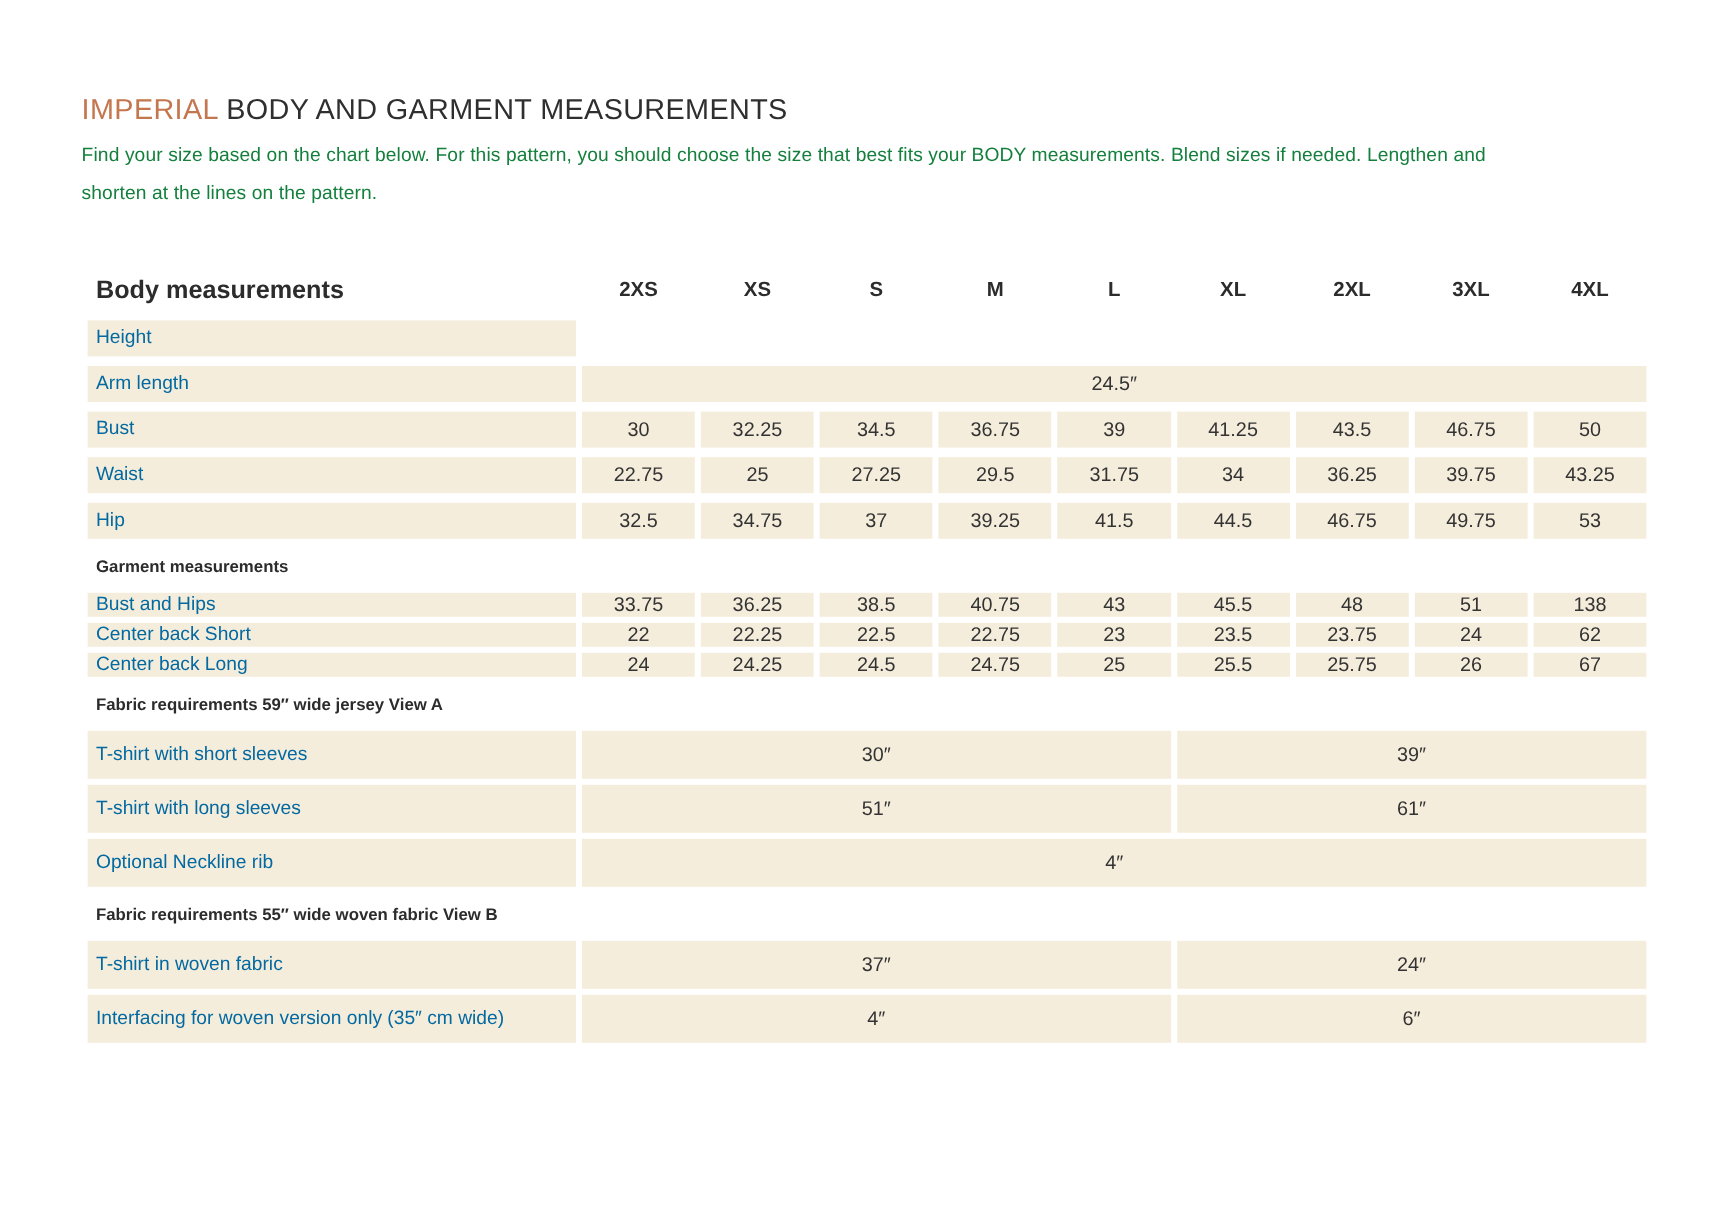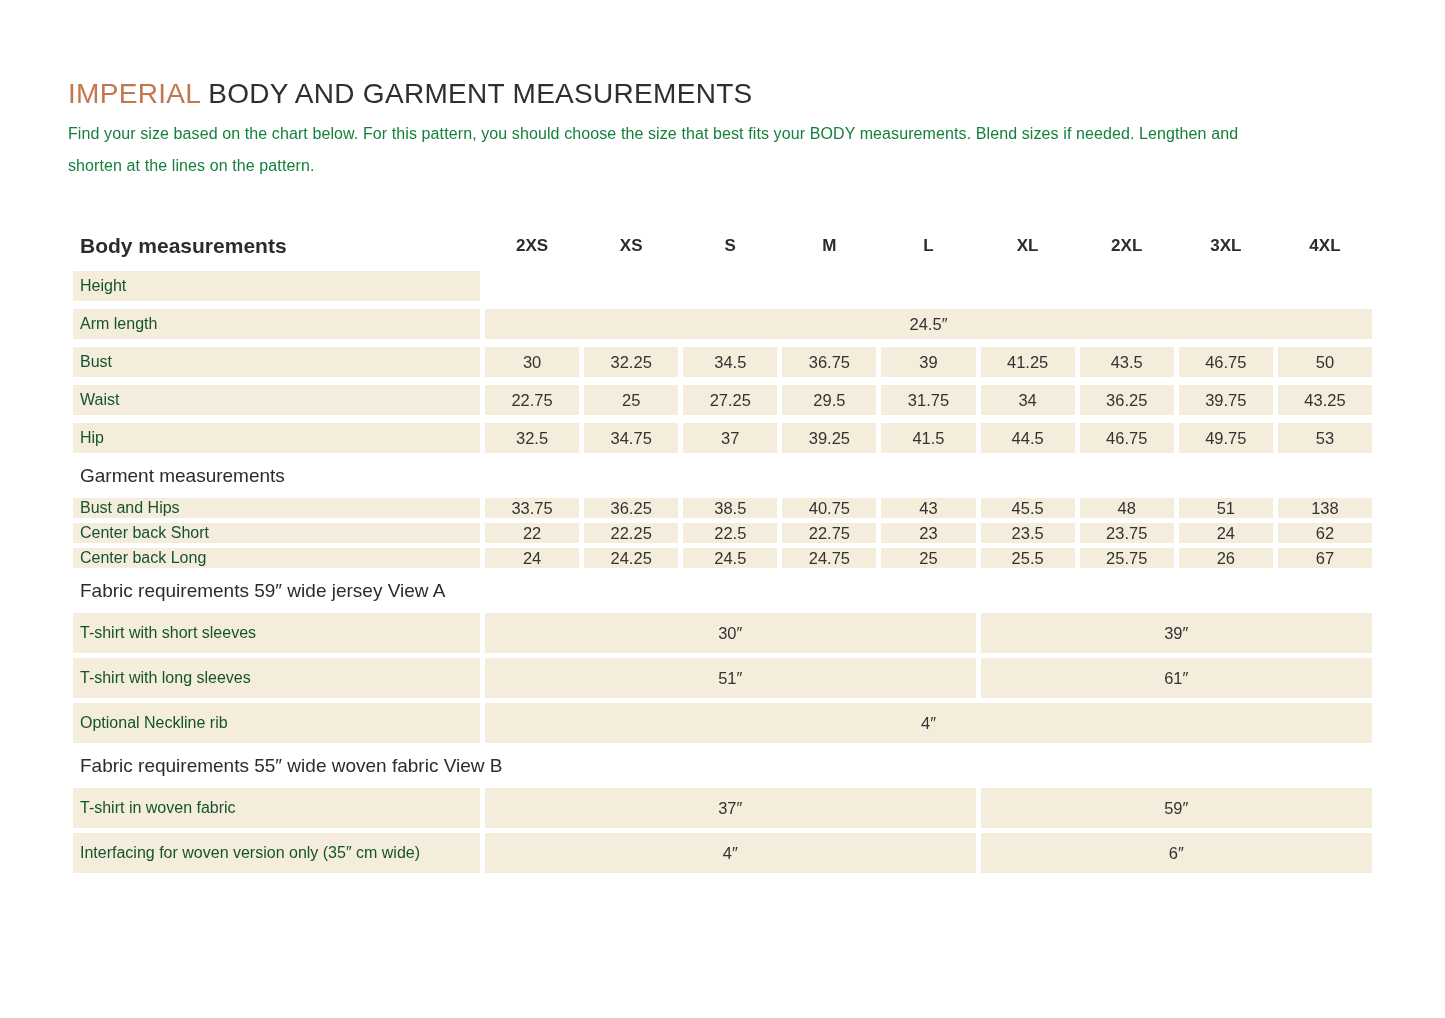--- a/index.html
+++ b/index.html
@@ -3,21 +3,21 @@
 <meta charset="utf-8">
 <style>
   * { margin: 0; padding: 0; box-sizing: border-box; }
   html, body { width: 1445px; height: 1018px; background: #ffffff; overflow: hidden; }
   body { font-family: "Liberation Sans", "DejaVu Sans", sans-serif; color: #2e2e2e; }
 
   .page { width: 1445px; height: 1018px; position: relative; }
 
   h1.title {
     margin: 78px 0 0 68px;
-    font-size: 28px;
+    font-size: 24px;
     font-weight: 500;
     letter-spacing: 0.3px;
     color: #2f2f2f;
   }
   h1.title .accent { color: #c4764e; }
 
   p.intro {
     margin: 8px 0 0 68px;
     max-width: 1185px;
     font-size: 16px;
@@ -46,36 +46,36 @@
   }
 
   .data-row { margin-bottom: 8px; }
   .data-row .cell {
     background: #f5eddc;
     display: flex; align-items: center;
   }
   .data-row .label-cell {
     justify-content: flex-start;
     padding-left: 7px;
-    font-size: 16px; color: #14532d;
+    font-size: 16px; color: #0369a1;
   }
   .data-row .value-cell {
     justify-content: center;
     font-size: 16.5px; color: #333333;
   }
 
   .row-sm .cell { height: 30px; }
   .row-sm { margin-bottom: 8px; }
   .row-md .cell { height: 20px; }
   .row-md { margin-bottom: 5px; }
   .row-lg .cell { height: 40px; }
   .row-lg { margin-bottom: 5px; border-radius: 12px; }
 
   .section-label {
-    font-size: 19px; font-weight: 400; color: #2c2c2c;
+    font-size: 14px; font-weight: 700; color: #2c2c2c;
     padding-left: 7px;
     margin: 13px 0 12px 0;
     height: 20px; line-height: 20px;
   }
 </style>
 </head>
 <body>
 
 <div class="page">
 
@@ -190,21 +190,21 @@
         <div class="cell value-cell" style="grid-column: span 4;">61″</div>
       </div>
       <div class="grid-row data-row row-lg">
         <div class="cell label-cell">Optional Neckline rib</div>
         <div class="cell value-cell" style="grid-column: span 9;">4″</div>
       </div>
       <div class="section-label">Fabric requirements 55″ wide woven fabric View B</div>
       <div class="grid-row data-row row-lg">
         <div class="cell label-cell">T-shirt in woven fabric</div>
         <div class="cell value-cell" style="grid-column: span 5; text-align: center;">37″</div>
-        <div class="cell value-cell" style="grid-column: span 4;">59″</div>
+        <div class="cell value-cell" style="grid-column: span 4;">24″</div>
       </div>
       <div class="grid-row data-row row-lg">
         <div class="cell label-cell">Interfacing for woven version only (35″ cm wide)</div>
         <div class="cell value-cell" style="grid-column: span 5;">4″</div>
         <div class="cell value-cell" style="grid-column: span 4;">6″</div>
       </div>
     </div>
 
 </div>
 

